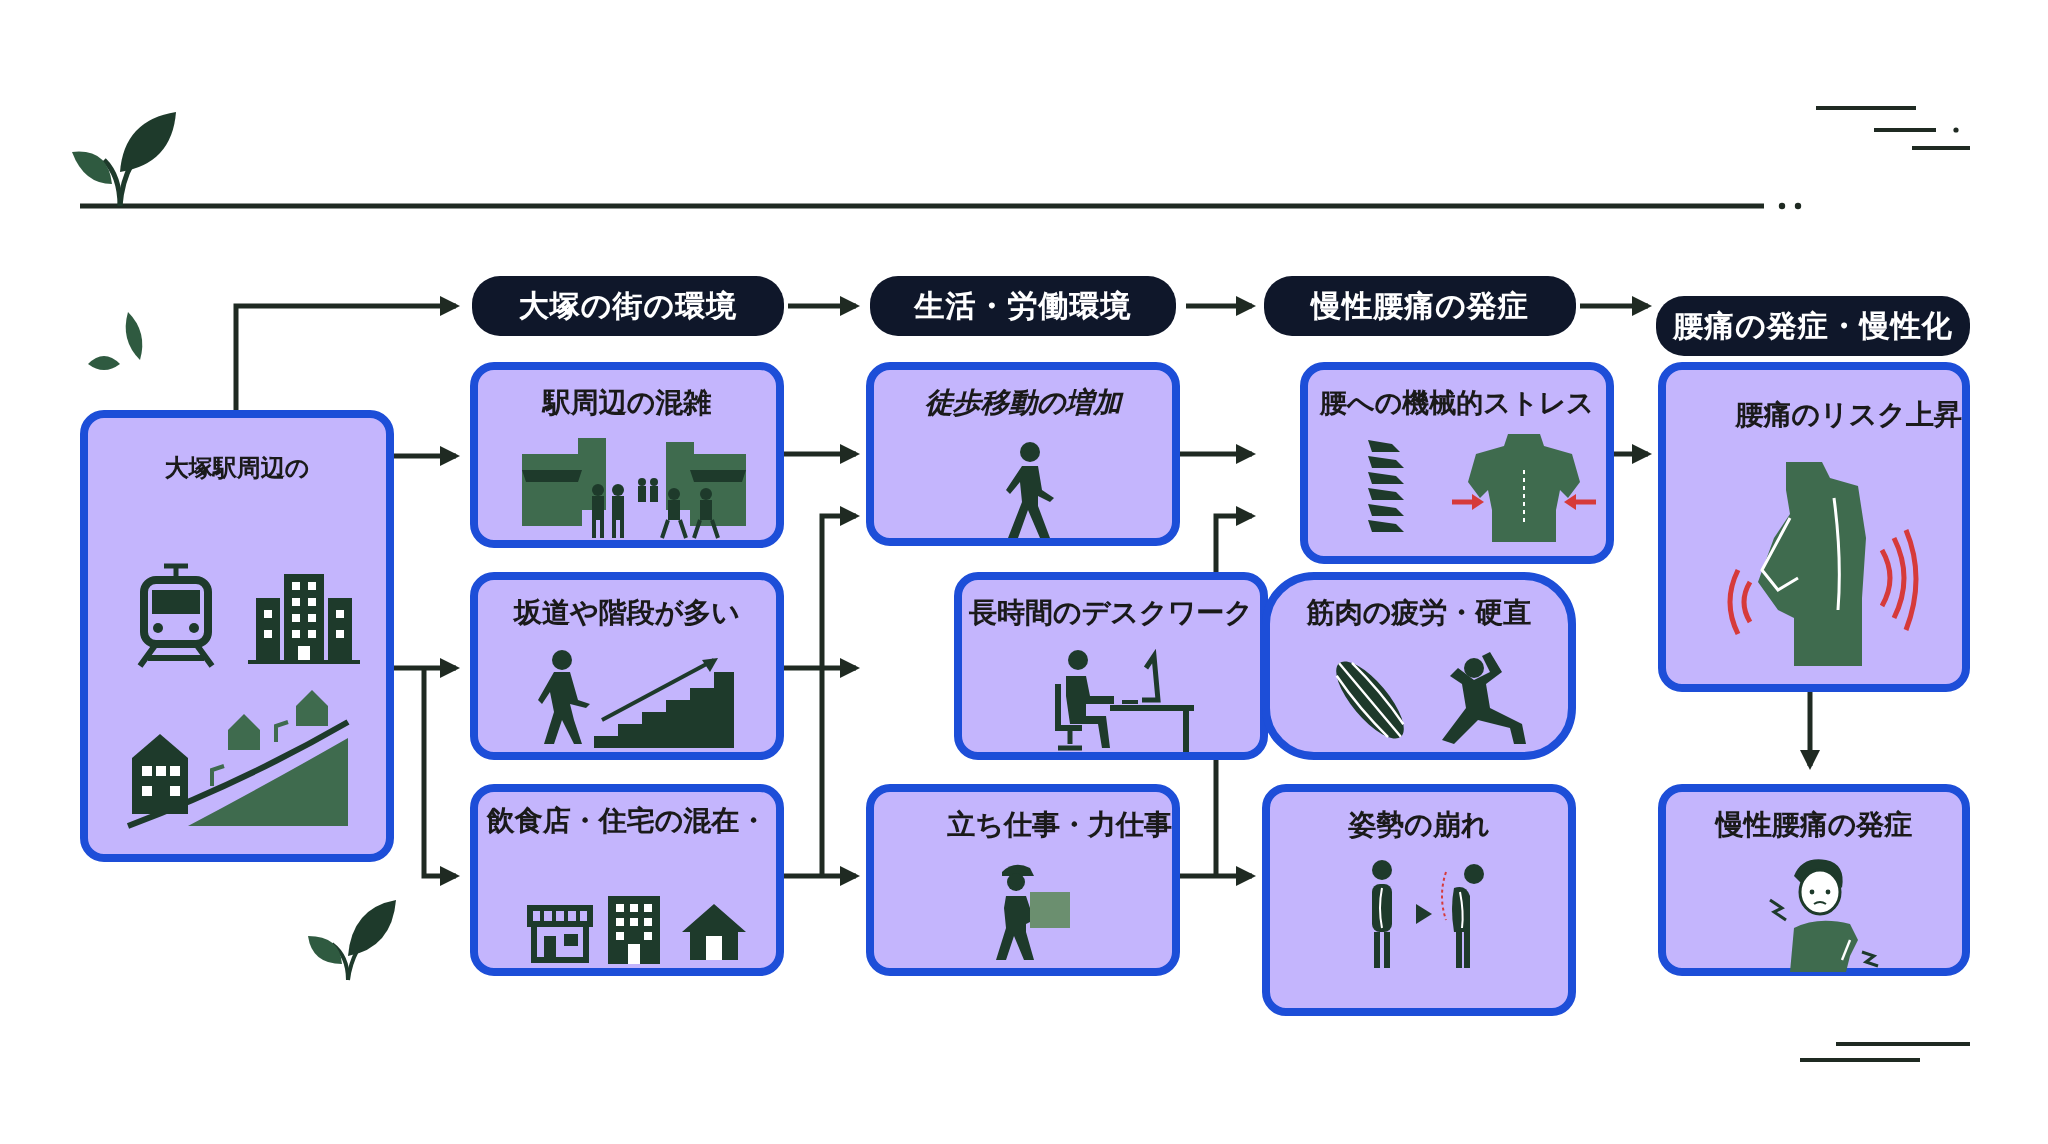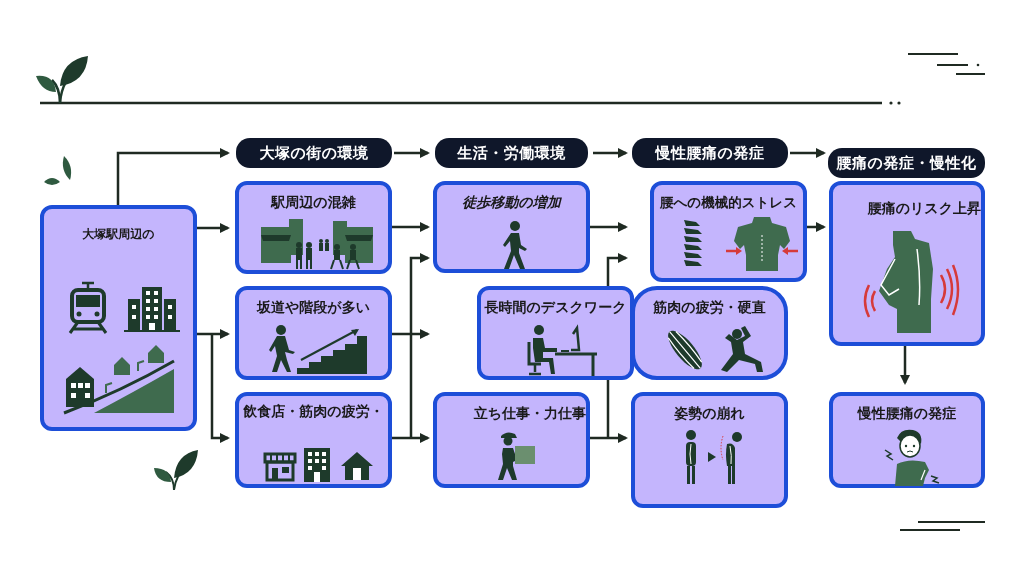--- a/index.html
+++ b/index.html
@@ -171,21 +171,21 @@
     <path d="M30 50 L30 44 L42 44 L42 38 L54 38 L54 32 L66 32 L66 26 L78 26 L78 20 L90 20 L90 12 L100 12 L100 50 Z" fill="#1e3a2b"></path>
     <line x1="34" y1="36" x2="90" y2="6" stroke="#1e3a2b" stroke-width="2"></line>
     <path d="M92 5 L84 6 L88 12 Z" fill="#1e3a2b"></path>
     <circle cx="14" cy="6" r="5" fill="#1e3a2b"></circle>
     <path d="M10 12 L18 12 L22 26 L28 28 L26 30 L18 28 L20 36 L24 48 L20 48 L14 36 L10 48 L5 48 L10 32 L8 22 L4 28 L2 26 Z" fill="#1e3a2b"></path>
   </svg>
 </div>
 
 <div class="card" style="left:235px;top:392px;width:157px;height:96px;">
   <div class="card-title" style="top:6px;">
-    <div>飲食店・筋肉の疲労・</div>
+    <div>飲食店・住宅の混在・</div>
   </div>
   <svg class="icon" style="left:24px;top:56px" width="34" height="30" viewBox="0 0 34 30">
     <path d="M2 2 L32 2 L32 10 L2 10 Z" fill="none" stroke="#1e3a2b" stroke-width="3"></path>
     <path d="M8 2 L8 10 M14 2 L14 10 M20 2 L20 10 M26 2 L26 10" stroke="#1e3a2b" stroke-width="2"></path>
     <rect x="4" y="10" width="26" height="18" fill="none" stroke="#1e3a2b" stroke-width="3"></rect>
     <rect x="9" y="16" width="6" height="12" fill="#1e3a2b"></rect>
     <rect x="19" y="15" width="7" height="6" fill="#1e3a2b"></rect>
   </svg>
   <svg class="icon" style="left:63px;top:50px" width="30" height="36" viewBox="0 0 30 36">
     <rect x="2" y="2" width="26" height="34" fill="#1e3a2b"></rect>

